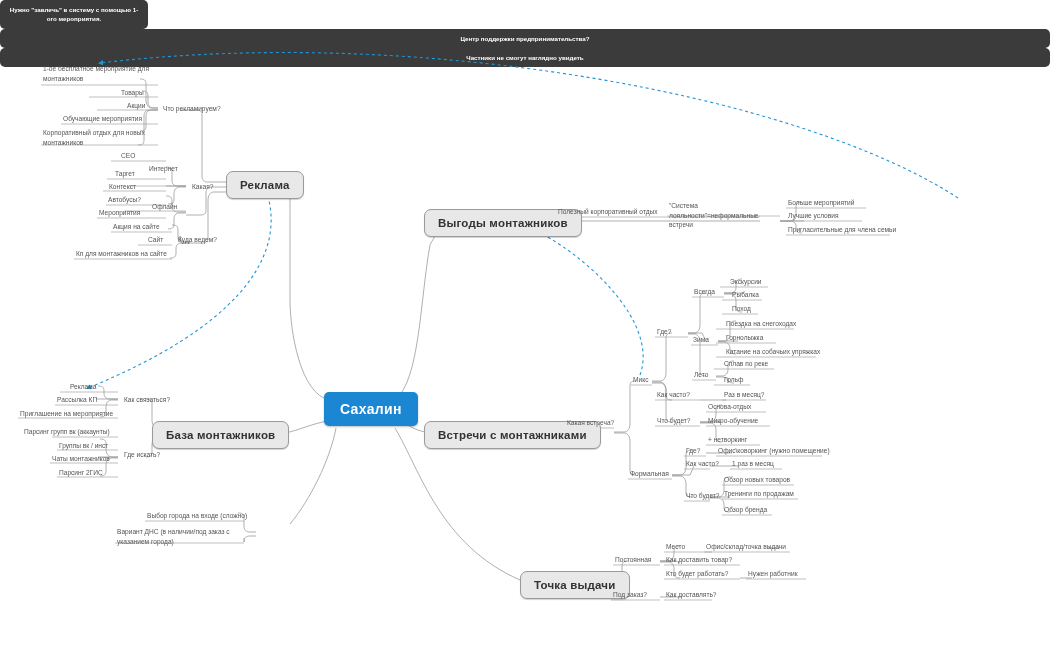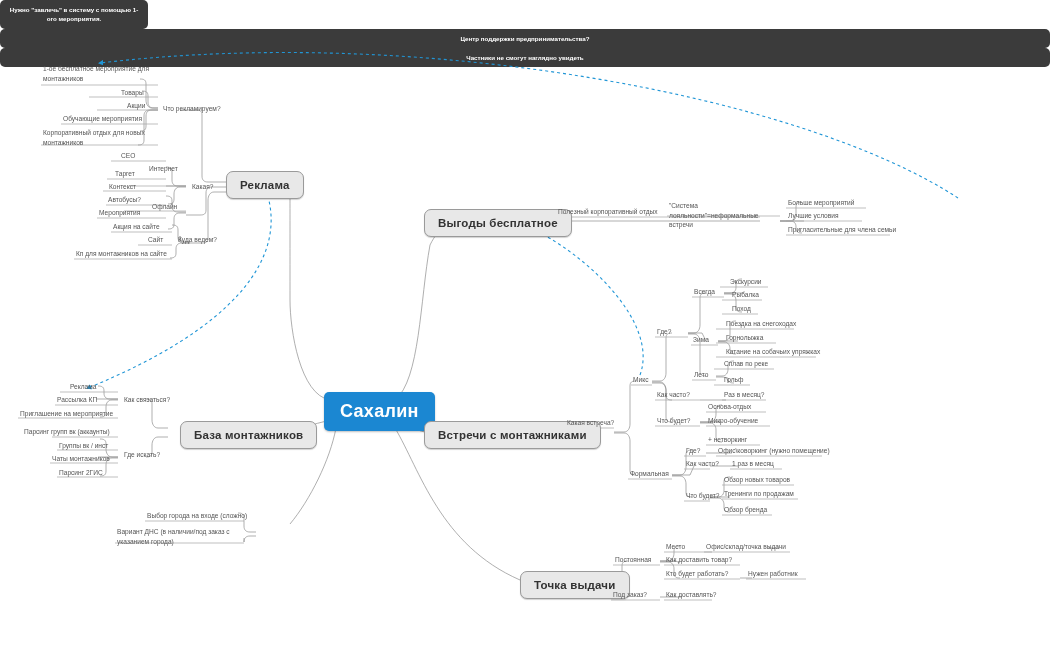--- a/index.html
+++ b/index.html
@@ -8,21 +8,21 @@
     font-family:"Liberation Sans","DejaVu Sans",sans-serif;
     color:#4d4d4d;
   }
   #canvas{position:absolute;left:0;top:0;width:1050px;height:650px;}
   svg.links{position:absolute;left:0;top:0;width:1050px;height:650px;pointer-events:none;}
   .node{position:absolute;box-sizing:border-box;}
 
   
   .root{
     background:#1b87d2;color:#ffffff;border-radius:5px;
-    font-size:18px;font-weight:bold;letter-spacing:.3px;
+    font-size:14px;font-weight:bold;letter-spacing:.3px;
     padding:9px 16px;white-space:nowrap;
     box-shadow:0 1px 2px rgba(0,0,0,.25);
   }
   
   .l1{
     background:#e8e8e8;border:1px solid #9a9a9a;border-radius:7px;
     color:#333333;font-size:11.5px;font-weight:bold;letter-spacing:.2px;
     padding:7px 13px;white-space:nowrap;
     box-shadow:0 1px 1px rgba(0,0,0,.18);
   }
@@ -225,22 +225,22 @@
     <defs>
       <marker id="ah" markerWidth="5" markerHeight="5" refX="3" refY="2.5" orient="auto">
         <path d="M0,0 L5,2.5 L0,5 z" fill="#2196d6"></path>
       </marker>
     </defs>
   </svg>
 
   <div class="node root" style="left:324px;top:392px;">Сахалин</div>
 
   <div class="node l1" style="left:226px;top:171px;">Реклама</div>
-  <div class="node l1" style="left:180px;top:421px;">База монтажников</div>
-  <div class="node l1" style="left:424px;top:209px;">Выгоды бесплатное</div>
+  <div class="node l1" style="left:152px;top:421px;">База монтажников</div>
+  <div class="node l1" style="left:424px;top:209px;">Выгоды монтажников</div>
   <div class="node l1" style="left:424px;top:421px;">Встречи с монтажниками</div>
   <div class="node l1" style="left:520px;top:571px;">Точка выдачи</div>
 
   <div class="node leaf wrap" style="left:41px;top:64px;width:116px;">1-ое бесплатное мероприятие для монтажников</div>
   <div class="node leaf" style="left:119px;top:88px;">Товары</div>
   <div class="node leaf" style="left:125px;top:101px;">Акции</div>
   <div class="node leaf" style="left:61px;top:114px;">Обучающие мероприятия</div>
   <div class="node leaf wrap" style="left:41px;top:128px;width:116px;">Корпоративный отдых для новых монтажников</div>
   <div class="node leaf" style="left:161px;top:104px;">Что рекламируем?</div>
 

